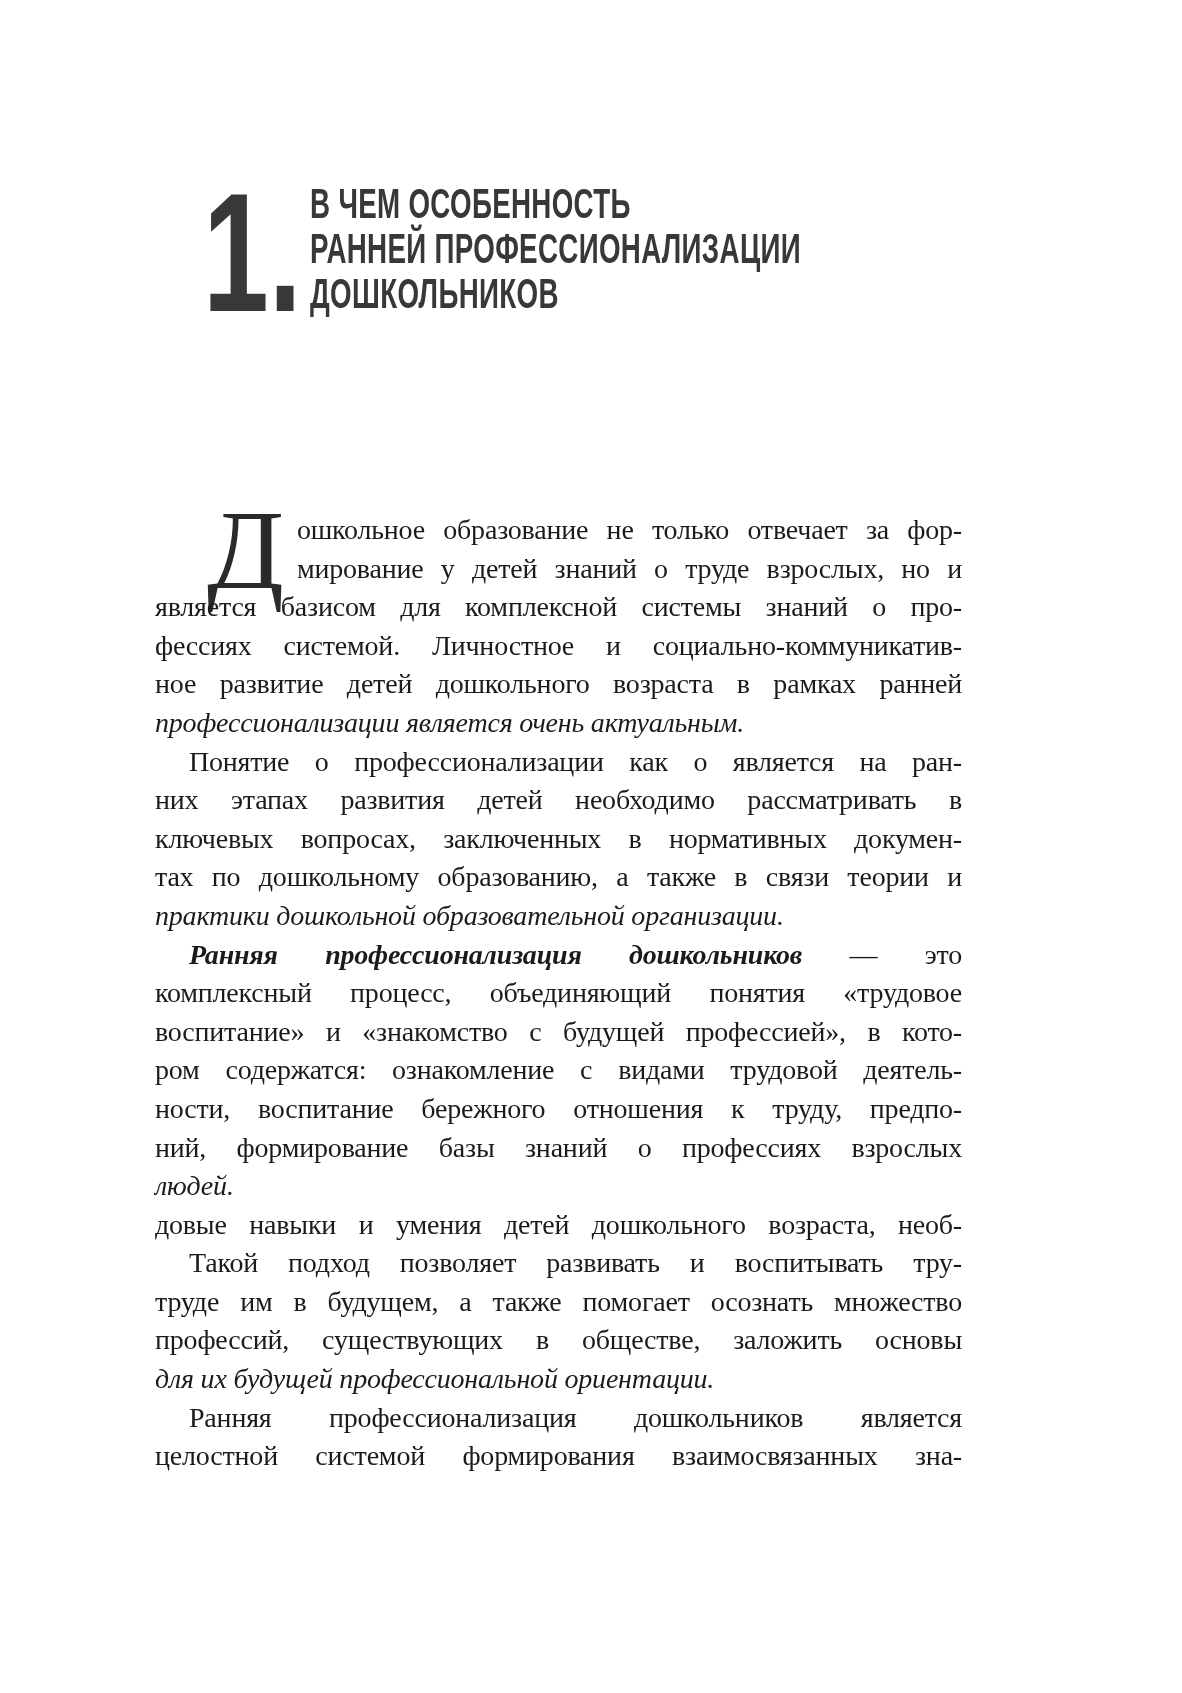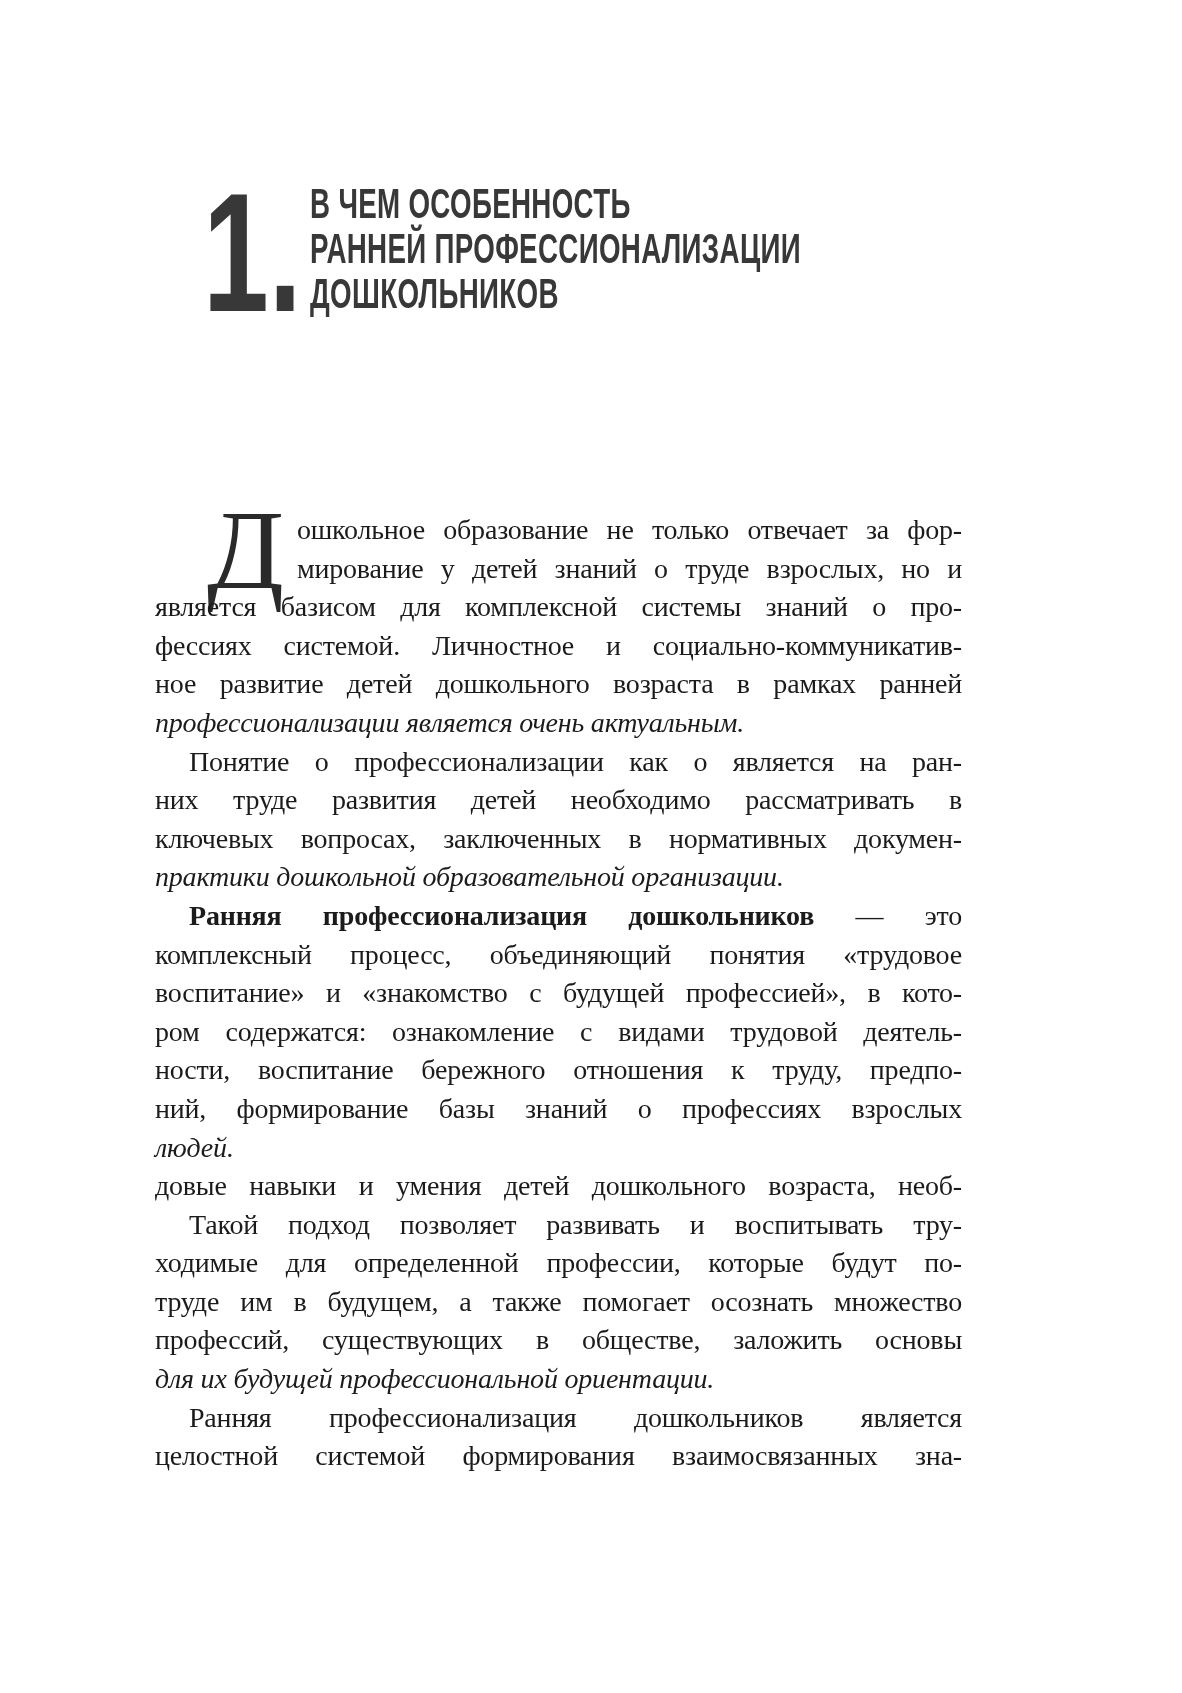--- a/index.html
+++ b/index.html
@@ -55,21 +55,21 @@
     letter-spacing: -0.2px;
     color: #1b1b1b;
   }
   .paragraph { margin: 0; }
   .line {
     text-align: justify;
     text-align-last: justify;
   }
   .line.par-end { text-align-last: left; font-style: italic; }
   .line.indent { text-indent: 34px; }
-  .bold { font-weight: bold; }
+  .bold { font-weight: bold; font-style: italic; }
   .dropcap {
     float: left;
     font-size: 113px;
     line-height: 77px;
     height: 77px;
     margin: 0 13px 0 52px;
     color: #2a2a2a;
   }
 </style>
 </head>
@@ -90,37 +90,37 @@
         <span class="dropcap">Д</span>
         <div class="line"><span>ошкольное образование не только отвечает за фор-</span></div>
         <div class="line"><span>мирование у детей знаний о труде взрослых, но и</span></div>
         <div class="line"><span>является базисом для комплексной системы знаний о про-</span></div>
         <div class="line"><span>фессиях системой. Личностное и социально-коммуникатив-</span></div>
         <div class="line"><span>ное развитие детей дошкольного возраста в рамках ранней</span></div>
         <div class="line par-end"><span>профессионализации является очень актуальным.</span></div>
       </div>
       <div class="paragraph">
         <div class="line indent"><span>Понятие о профессионализации как о является на ран-</span></div>
-        <div class="line"><span>них труде развития детей необходимо рассматривать в</span></div>
+        <div class="line"><span>них этапах развития детей необходимо рассматривать в</span></div>
         <div class="line"><span>ключевых вопросах, заключенных в нормативных докумен-</span></div>
+        <div class="line"><span>тах по дошкольному образованию, а также в связи теории и</span></div>
         <div class="line par-end"><span>практики дошкольной образовательной организации.</span></div>
       </div>
       <div class="paragraph">
         <div class="line indent"><span class="bold">Ранняя профессионализация дошкольников</span><span> — это</span></div>
         <div class="line"><span>комплексный процесс, объединяющий понятия «трудовое</span></div>
         <div class="line"><span>воспитание» и «знакомство с будущей профессией», в кото-</span></div>
         <div class="line"><span>ром содержатся: ознакомление с видами трудовой деятель-</span></div>
         <div class="line"><span>ности, воспитание бережного отношения к труду, предпо-</span></div>
         <div class="line"><span>ний, формирование базы знаний о профессиях взрослых</span></div>
         <div class="line par-end"><span>людей.</span></div>
       </div>
       <div class="paragraph">
         <div class="line"><span>довые навыки и умения детей дошкольного возраста, необ-</span></div>
         <div class="line indent"><span>Такой подход позволяет развивать и воспитывать тру-</span></div>
-        <div class="line"><span>ходимые для определенной профессии, которые будут по-</span></div>
         <div class="line"><span>труде им в будущем, а также помогает осознать множество</span></div>
         <div class="line"><span>профессий, существующих в обществе, заложить основы</span></div>
         <div class="line par-end"><span>для их будущей профессиональной ориентации.</span></div>
       </div>
       <div class="paragraph">
         <div class="line indent"><span>Ранняя профессионализация дошкольников является</span></div>
         <div class="line"><span>целостной системой формирования взаимосвязанных зна-</span></div>
       </div>
     </div>
 

